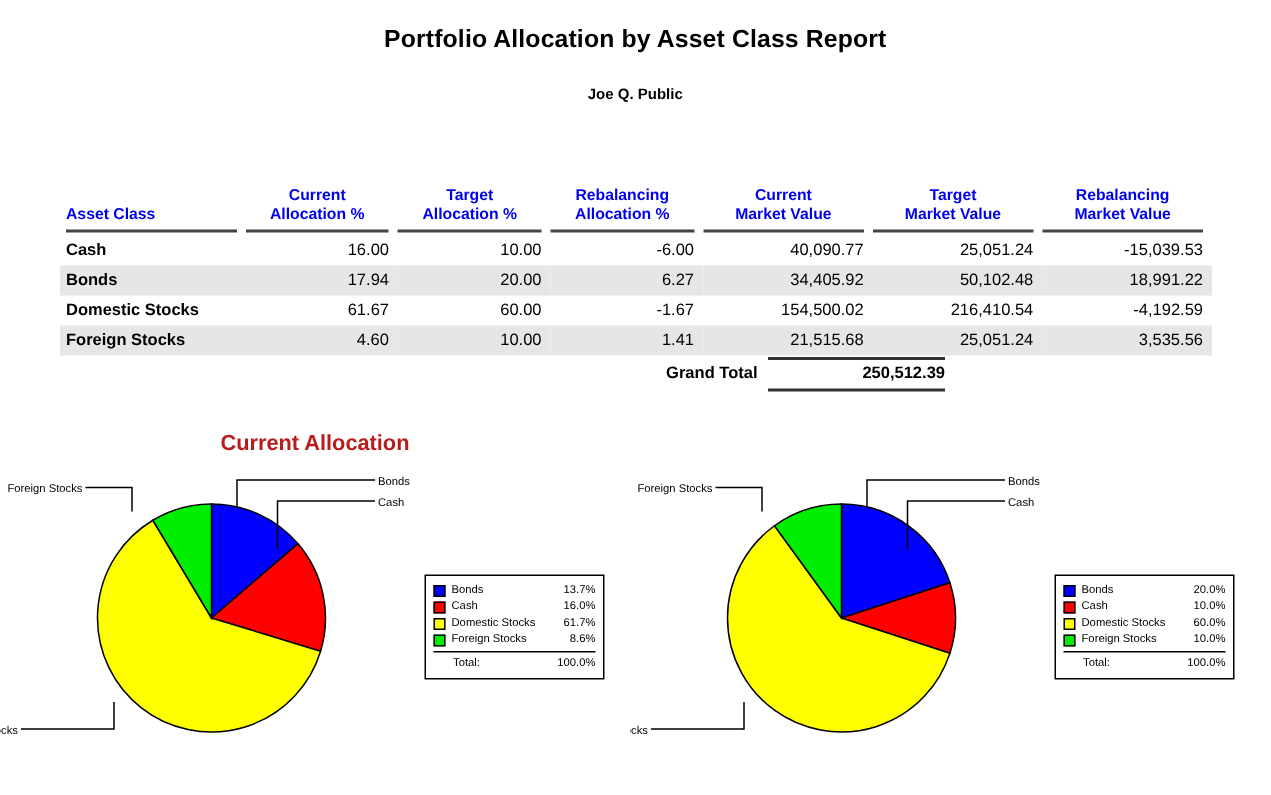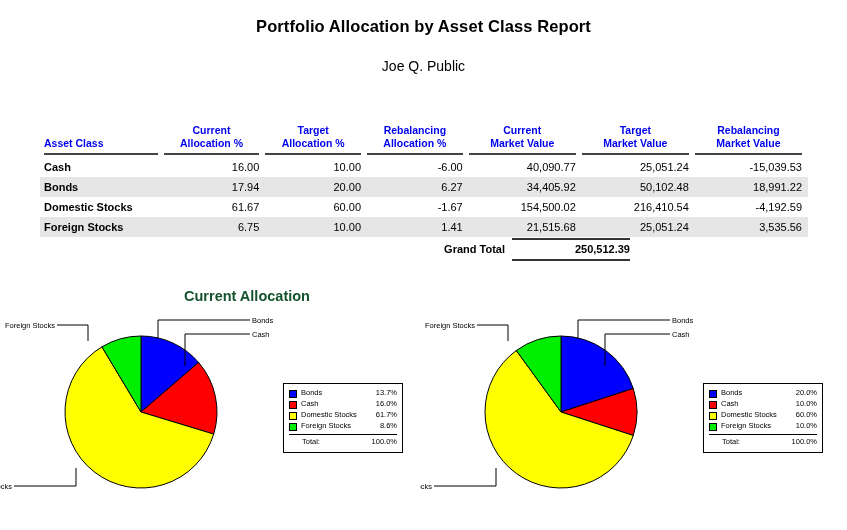--- a/index.html
+++ b/index.html
@@ -26,22 +26,22 @@
     font-size: 16.5px;
     font-weight: bold;
     letter-spacing: 0.1px;
   }
   #report-subtitle {
     position: absolute;
     top: 58px;
     left: 0;
     width: 847px;
     text-align: center;
-    font-size: 14px;
-    font-weight: normal;
+    font-size: 10px;
+    font-weight: bold;
   }
 
   
   #alloc-table {
     position: absolute;
     top: 124px;
     left: 40px;
     width: 768px;
     border-collapse: collapse;
     font-size: 11px;
@@ -143,22 +143,21 @@
   #chart-target  { left: 420px; }
 
   .chart-title {
     position: absolute;
     top: 10px;
     left: 0;
     width: 420px;
     text-align: center;
     font-size: 14.5px;
     font-weight: bold;
-    color: #14532d;
-    margin-left: 37px;
+    color: #b91c1c;
   }
 
   .chart-svg {
     position: absolute;
     top: 30px;
     left: 0;
   }
 
   
   .legend-box {
@@ -277,21 +276,21 @@
       <td class="c-label">Domestic Stocks</td>
       <td class="c-num">61.67</td>
       <td class="c-num">60.00</td>
       <td class="c-num">-1.67</td>
       <td class="c-num">154,500.02</td>
       <td class="c-num">216,410.54</td>
       <td class="c-num">-4,192.59</td>
     </tr>
     <tr class="shaded">
       <td class="c-label">Foreign Stocks</td>
-      <td class="c-num">6.75</td>
+      <td class="c-num">4.60</td>
       <td class="c-num">10.00</td>
       <td class="c-num">1.41</td>
       <td class="c-num">21,515.68</td>
       <td class="c-num">25,051.24</td>
       <td class="c-num">3,535.56</td>
     </tr>
   </tbody>
 </table>
 
 <div id="grand-total-row">

